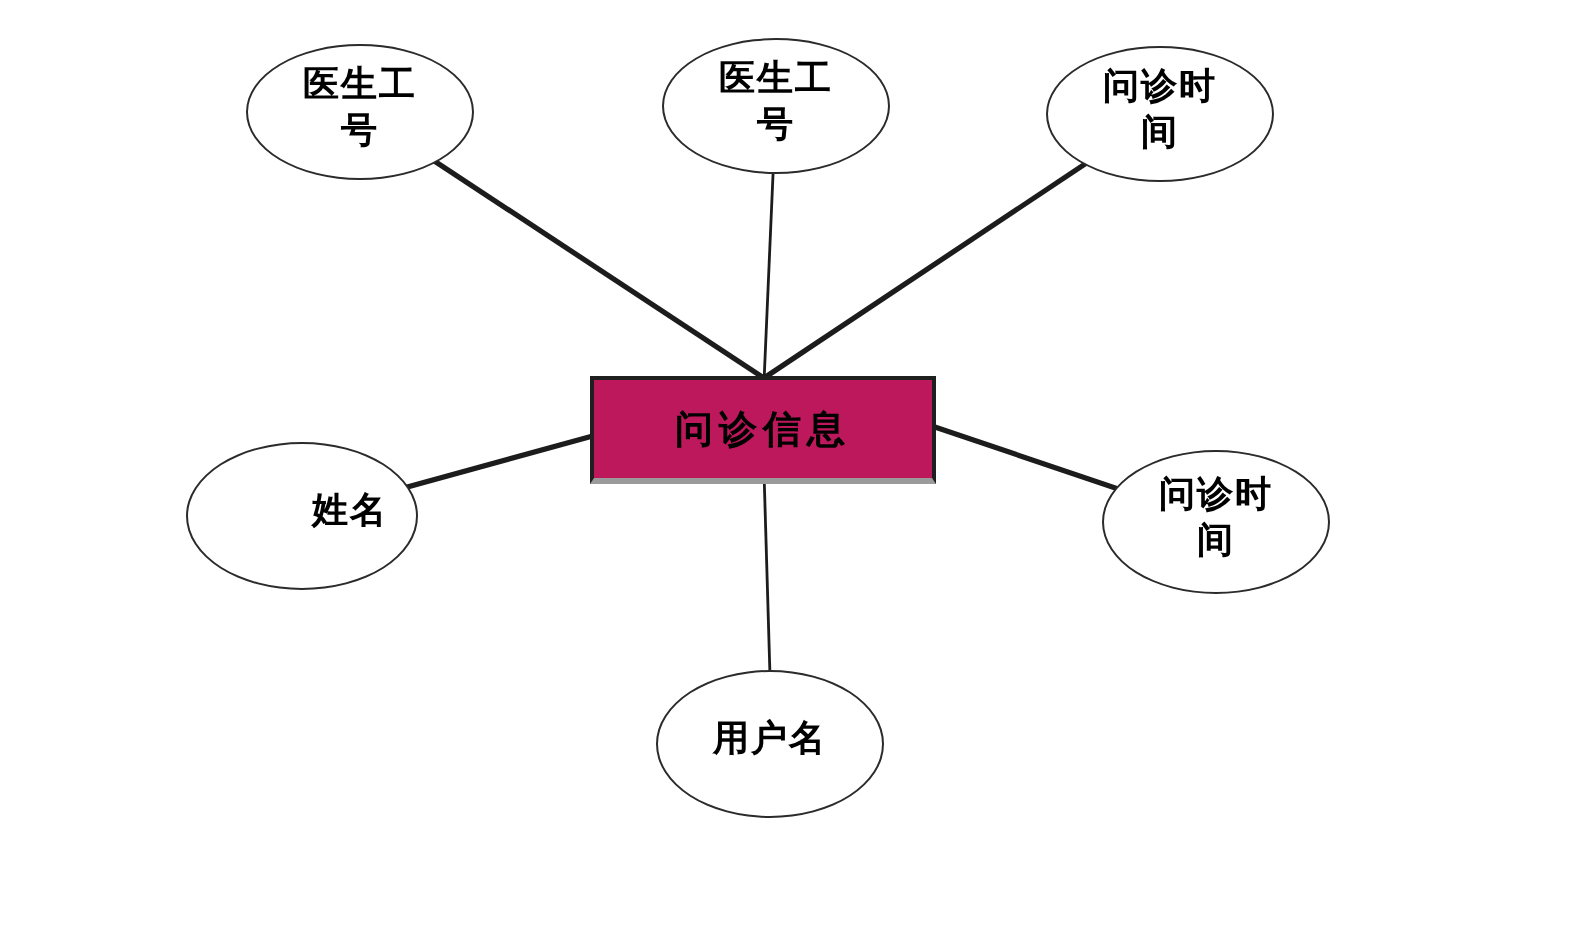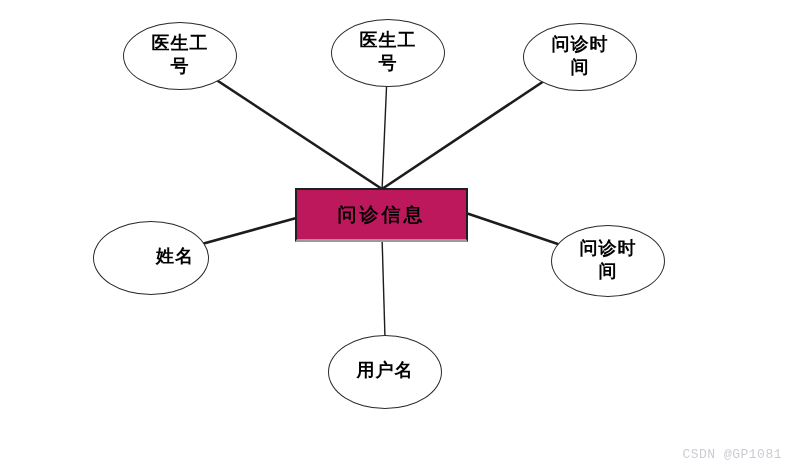--- a/index.html
+++ b/index.html
@@ -120,15 +120,14 @@
   </div>
 
   <div class="node-ellipse e-username">
     <span class="node-label">用户名</span>
   </div>
 
   <div class="entity-rect">
     <span class="entity-label">问诊信息</span>
   </div>
 
-  <div class="watermark">CSDN @GP1081</div>
 
 </div>
 
 </body></html>

